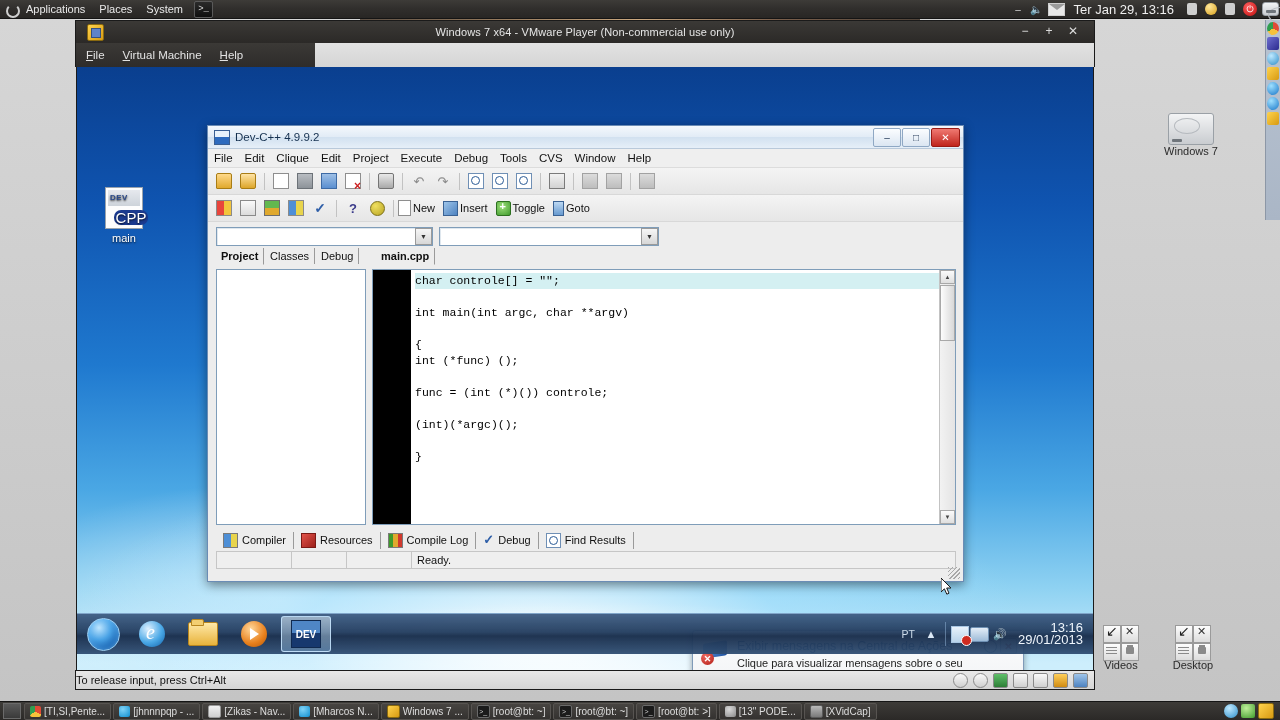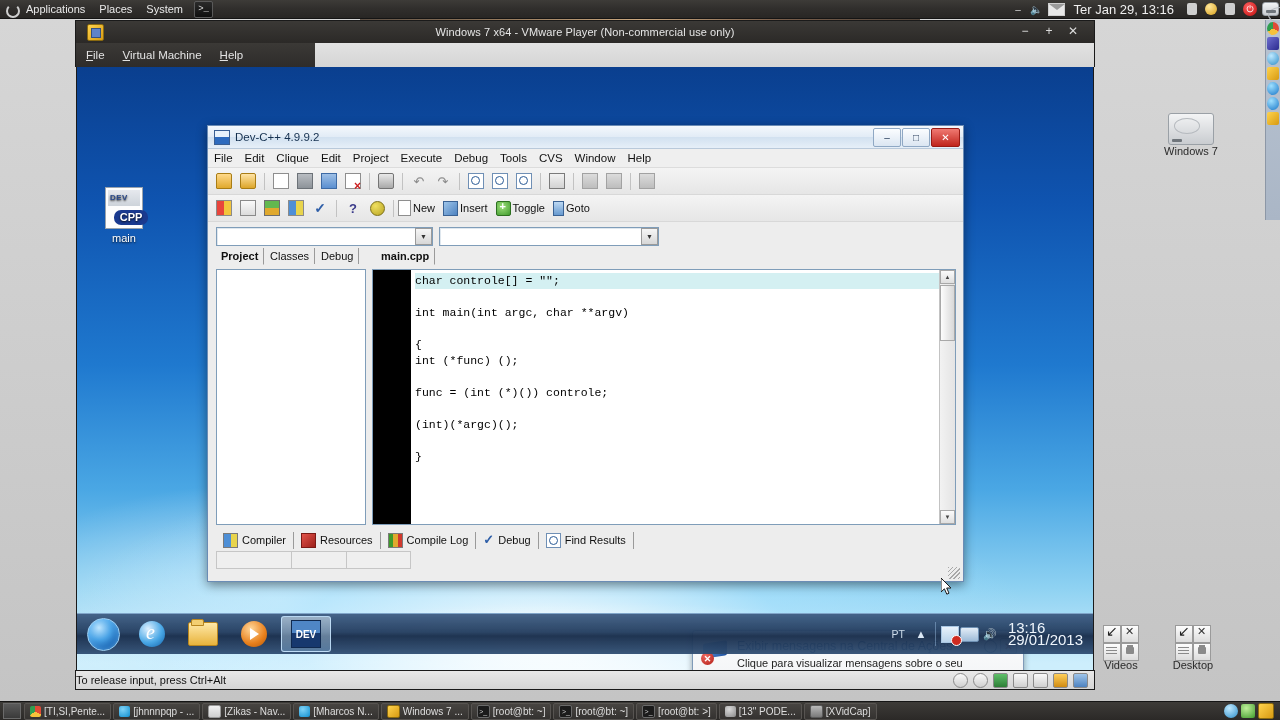--- a/index.html
+++ b/index.html
@@ -128,21 +128,21 @@
     background:rgba(235,248,255,.92);border:1px solid #bcd9ea;border-radius:3px;}
   .trash:after{content:"";position:absolute;left:6px;bottom:4px;width:20px;height:6px;
     background:rgba(240,235,210,.95);border-radius:50%;}
 
   
   .cppic{width:36px;height:40px;margin:0 auto;position:relative;background:#fdfdfd;border:1px solid #9aa3ad;}
   .cppic .top{position:absolute;left:2px;top:2px;right:2px;height:16px;
     background:linear-gradient(to bottom,#e6e9ee,#cdd3da);}
   .cppic .dev{position:absolute;left:4px;top:5px;font-size:8px;font-weight:bold;color:#2b4a8a;letter-spacing:.5px;}
   .cppic .cpp{position:absolute;left:8px;bottom:3px;width:34px;height:15px;background:#1a3a8f;
-    color:#fff;font-size:11px;font-weight:bold;text-align:center;line-height:15px;border-radius:7px;}
+    color:#fff;font-size:15px;font-weight:normal;text-align:center;line-height:15px;border-radius:7px;}
 
   
   .hdd{width:44px;height:30px;margin:0 auto;position:relative;
     background:linear-gradient(to bottom,#f3f4f5,#c9ccd0);border:1px solid #9aa0a6;border-radius:3px;}
   .hdd:before{content:"";position:absolute;left:5px;top:4px;width:24px;height:14px;border-radius:50%;
      border:1px solid #b5b9be;}
   .hdd:after{content:"";position:absolute;left:3px;bottom:2px;width:10px;height:3px;background:#6f757b;border-radius:1px;}
 
   
   #devcpp{
@@ -302,21 +302,21 @@
      background:radial-gradient(circle at 38% 30%,#ffd79a,#e8801c 60%,#b35506 100%);position:relative;}
   .wmp-ico:after{content:"";position:absolute;left:9px;top:7px;border-left:9px solid #fff;
      border-top:6px solid transparent;border-bottom:6px solid transparent;}
   .dev-ico{width:28px;height:26px;background:linear-gradient(to bottom,#4f86c6 0 48%,#17386e 48% 100%);
      border:1px solid #10294f;display:flex;align-items:center;justify-content:center;
      color:#fff;font-size:10px;font-weight:bold;}
   #tray{margin-left:auto;display:flex;align-items:center;height:40px;padding-right:4px;}
   #tray .ti{width:20px;height:20px;display:flex;align-items:center;justify-content:center;color:#dbe8f5;font-size:11px;}
   #tray .lang{color:#cddbe9;font-size:10.5px;padding:0 6px;}
   #tray .sep{width:1px;height:24px;background:rgba(160,195,230,.45);margin:0 4px;}
-  #clock{color:#eef5fc;font-size:15px;text-align:left;line-height:12px;padding:0 8px;}
+  #clock{color:#eef5fc;font-size:13px;text-align:right;line-height:12px;padding:0 8px;}
   .sh-ico{width:16px;height:15px;border:1px solid #a9c6e2;background:linear-gradient(to bottom,#e8f2fb,#b9d3ea);}
   .net-ico{width:17px;height:13px;background:linear-gradient(to bottom,#e3edf7,#9dbbd8);border:1px solid #6f91b4;border-radius:2px;}
   .err-dot{position:absolute;right:-2px;bottom:-2px;width:9px;height:9px;border-radius:50%;background:#cf2b20;border:1px solid #fff;}
 
   
   #vm-status{
     left:0;bottom:0;width:1020px;height:20px;
     background:linear-gradient(to bottom,#e8e8e8,#d5d5d5);
     border:1px solid #1a1a1a;box-sizing:border-box;
     display:flex;align-items:center;font-size:11px;color:#111;
@@ -656,20 +656,21 @@
         <div class="bt">
           <span class="bi bi-find"></span>
           <span>Find Results</span>
         </div>
       </div>
 
       <div id="dev-status">
         <div class="cell" style="width:75px;"></div>
         <div class="cell" style="width:55px;"></div>
         <div class="cell" style="width:65px;"></div>
+        <div class="cell" style="flex:1;">Ready.</div>
       </div>
       <div id="dev-resize"></div>
     </div>
 
     <div id="balloon" class="abs">
       <div class="flag">
         <div class="f"></div>
         <div class="err">✕</div>
       </div>
       <div class="btitle">Exibir mensagens na Central de Ações</div>

